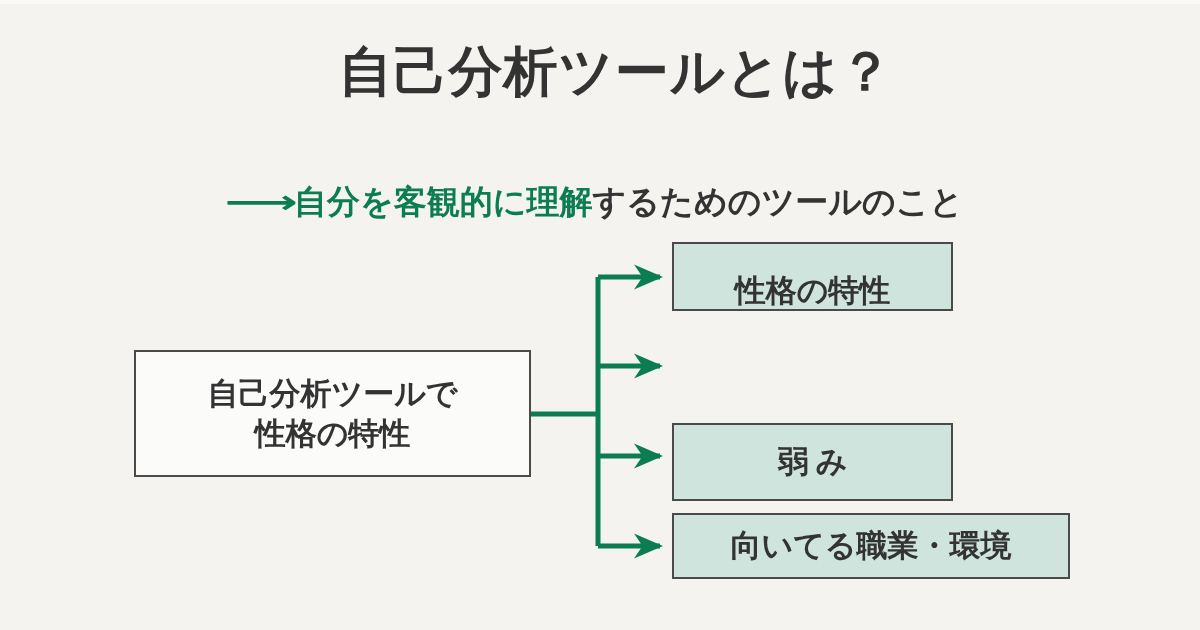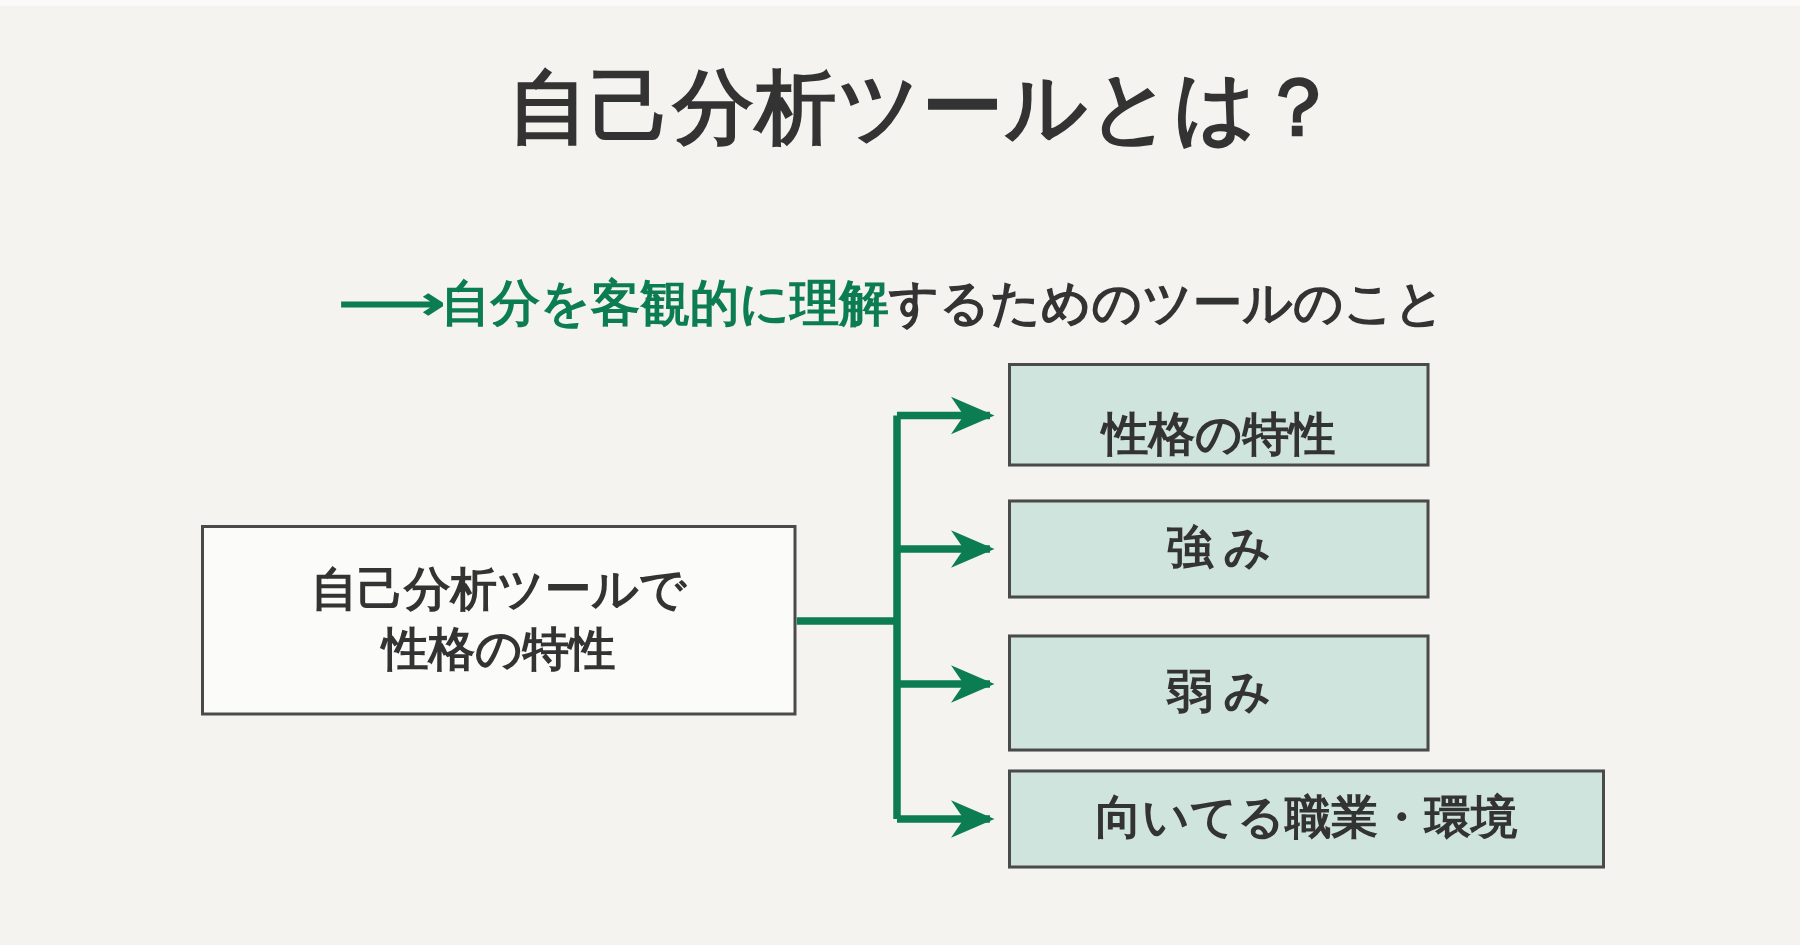--- a/index.html
+++ b/index.html
@@ -160,23 +160,20 @@
   <div class="root-box">
     <div>
       <div>自己分析ツールで</div>
       <div>性格の特性</div>
     </div>
   </div>
 
   <div class="leaf-box leaf-1">
     <span>性格の特性</span>
   </div>
-  <div class="leaf-box leaf-2">
-    <span class="spaced">強み</span>
-  </div>
   <div class="leaf-box leaf-3">
     <span class="spaced">弱み</span>
   </div>
   <div class="leaf-box leaf-4">
     <span>向いてる職業・環境</span>
   </div>
 
 </div>
 
 </body></html>

